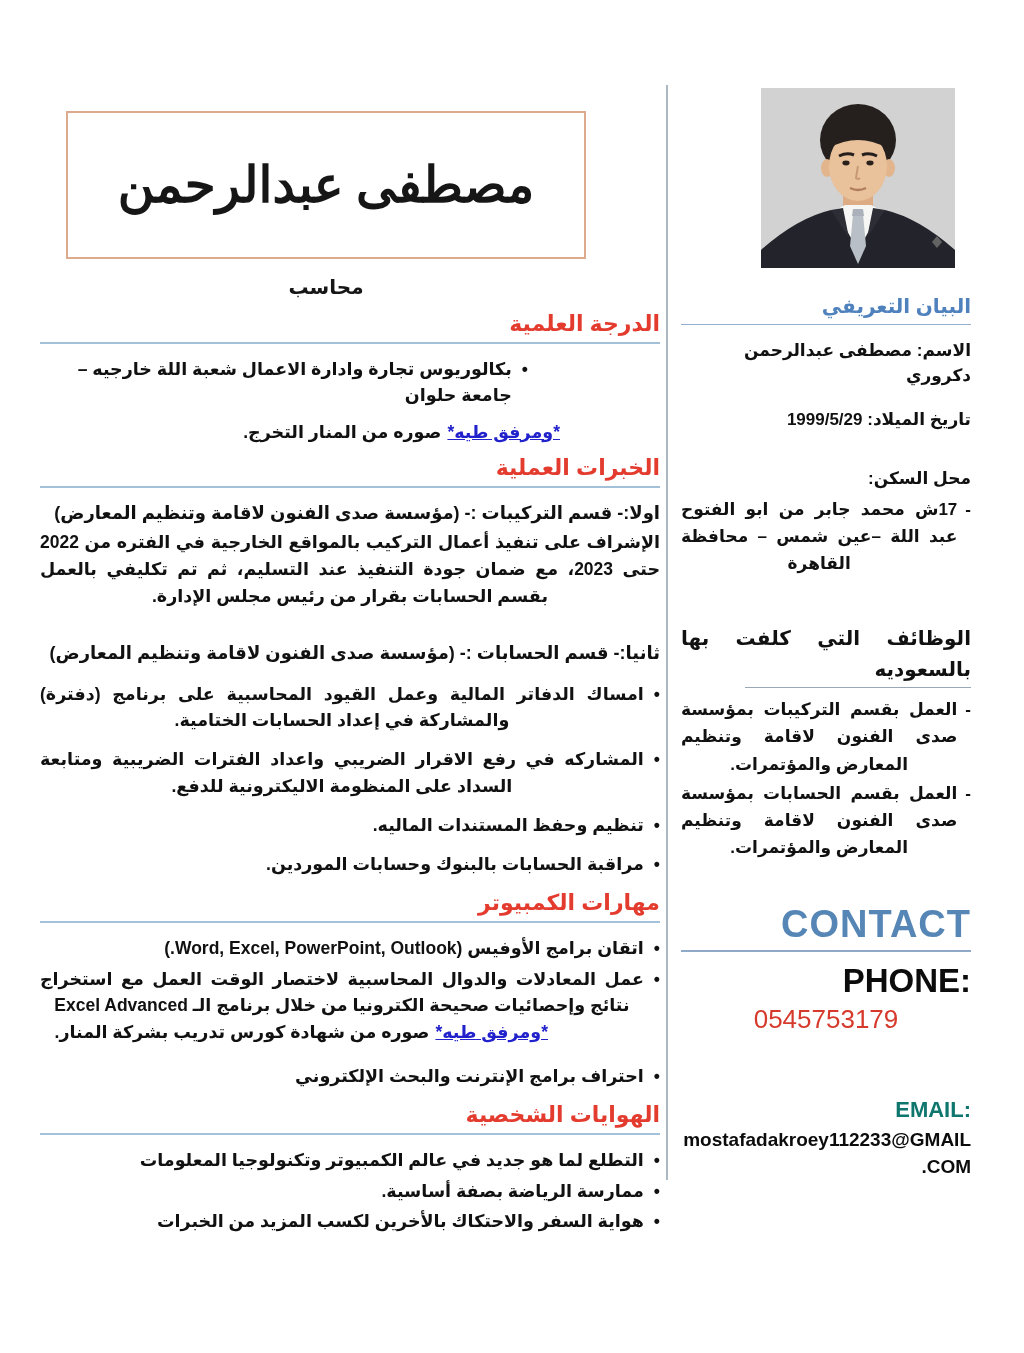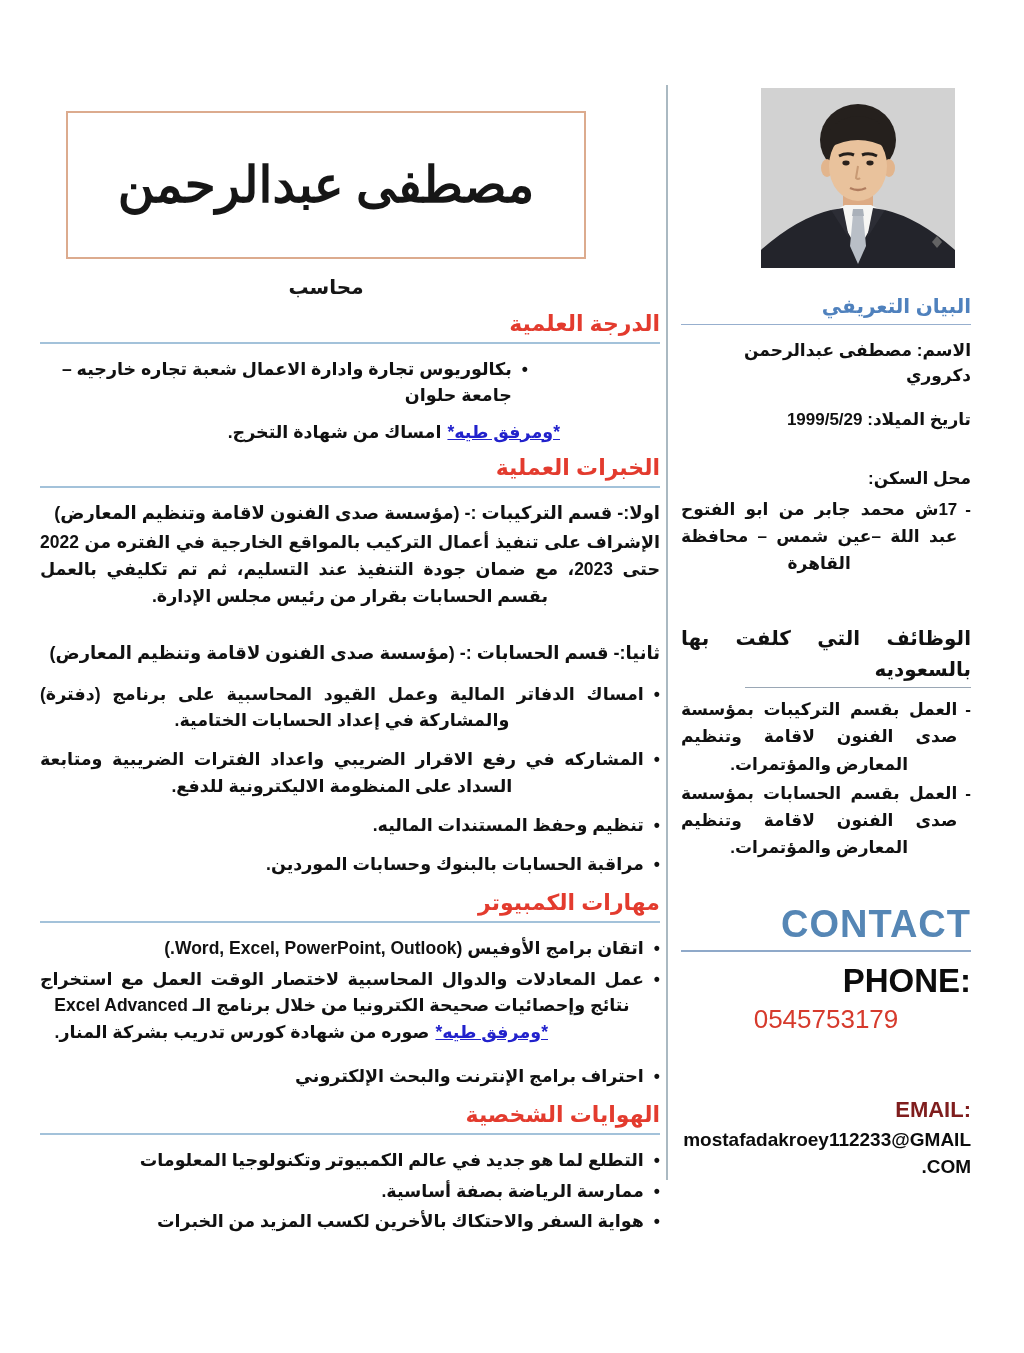--- a/index.html
+++ b/index.html
@@ -52,46 +52,46 @@
   .dash-item::before { content:"-"; flex:0 0 auto; }
   .dash-item .li-text { flex:1 1 auto; text-align:justify; text-align-last:center; }
 
   .saudi-title { color:#111; font-size:20px; text-align:justify; text-align-last:right; line-height:1.55; margin-top:46px; }
   .thin-rule { border-top:1.5px solid #9aa7b5; width:78%; margin:2px 0 8px auto; }
 
   .contact-title { direction:ltr; text-align:right; color:#5586b5; font-size:38px; font-weight:bold; margin-top:42px; letter-spacing:1px; }
   .contact-rule { border-top:2px solid #8fa9c9; margin:4px 0 10px 0; }
   .phone-label { direction:ltr; text-align:right; color:#0c0c0c; font-size:33px; font-weight:bold; }
   .phone-value { direction:ltr; text-align:center; color:#d63a2c; font-size:26px; font-weight:normal; margin-top:4px; }
-  .email-label { direction:ltr; text-align:right; color:#7f1d1d; font-size:22px; margin-top:62px; }
+  .email-label { direction:ltr; text-align:right; color:#0f766e; font-size:22px; margin-top:62px; }
   .email-value { direction:ltr; text-align:right; color:#0c0c0c; font-size:19px; line-height:1.4; overflow-wrap:anywhere; margin-top:4px; }
 </style>
 </head>
 <body>
 
 <div class="page">
 
   <div class="vline"></div>
 
   <main class="main">
 
     <div class="name-box">
       <div class="name">مصطفى عبدالرحمن</div>
     </div>
     <div class="job-title">محاسب</div>
 
     <h2 class="sec-title">الدرجة العلمية</h2>
     <div class="rule"></div>
     <ul class="blist edu">
       <li>
-        <span class="li-text li-right">بكالوريوس تجارة وادارة الاعمال شعبة تجاره خارجيه – جامعة حلوان</span>
+        <span class="li-text li-right">بكالوريوس تجارة وادارة الاعمال شعبة اللة خارجيه – جامعة حلوان</span>
       </li>
     </ul>
     <p class="attach">
-      <a class="link">*ومرفق طيه*</a><span>امساك من شهادة التخرج.</span>
+      <a class="link">*ومرفق طيه*</a><span>صوره من المنار التخرج.</span>
     </p>
 
     <h2 class="sec-title">الخبرات العملية</h2>
     <div class="rule"></div>
     <p class="role-head">اولا:- قسم التركيبات :- (مؤسسة صدى الفنون لاقامة وتنظيم المعارض)</p>
     <p class="role-desc">الإشراف على تنفيذ أعمال التركيب بالمواقع الخارجية في الفتره من 2022 حتى 2023، مع ضمان جودة التنفيذ عند التسليم، ثم تم تكليفي بالعمل بقسم الحسابات بقرار من رئيس مجلس الإدارة.</p>
     <p class="role-head second-head">ثانيا:- قسم الحسابات :- (مؤسسة صدى الفنون لاقامة وتنظيم المعارض)</p>
     <ul class="blist">
       <li>
         <span class="li-text li-just">امساك الدفاتر المالية وعمل القيود المحاسبية على برنامج (دفترة) والمشاركة في إعداد الحسابات الختامية.</span>

